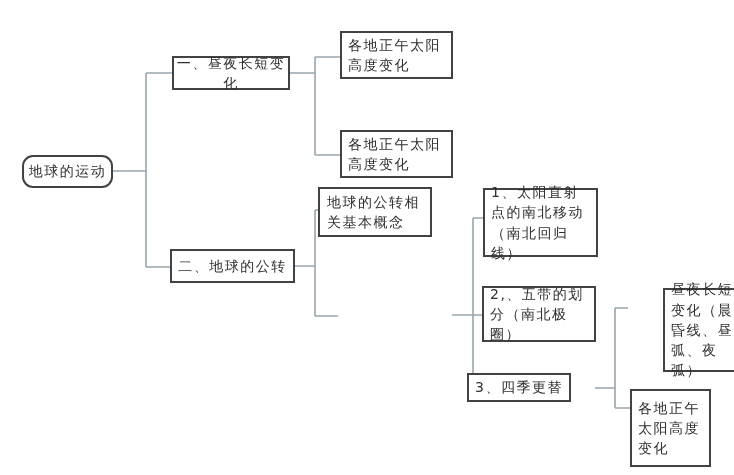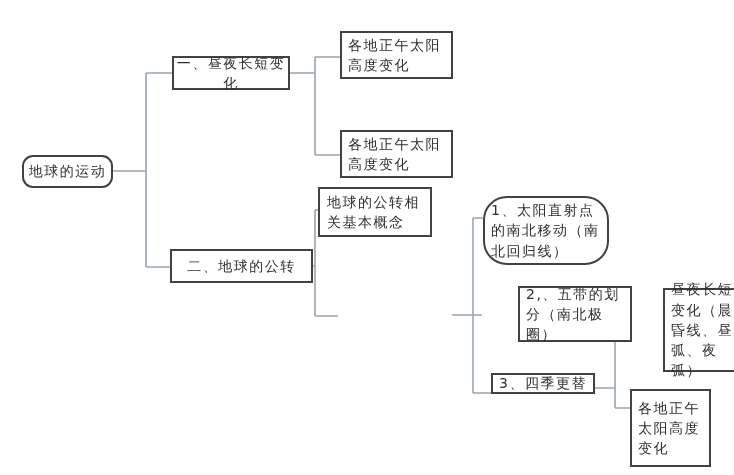--- a/index.html
+++ b/index.html
@@ -42,28 +42,28 @@
     letter-spacing: 1.5px;
     display: flex;
     align-items: center;
     padding: 2px 6px;
     word-break: break-all;
   }
   .node.single { justify-content: center; text-align: center; padding: 2px 2px; }
   
   .n-root { left: 22px;  top: 155px; width: 91px;  height: 33px; border-radius: 11px; }
   .n-rot  { left: 172px; top: 56px;  width: 118px; height: 34px; }
-  .n-rev  { left: 170px; top: 249px; width: 143px; height: 34px; }
+  .n-rev  { left: 170px; top: 249px; width: 125px; height: 34px; }
   .n-c1   { left: 340px; top: 31px;  width: 113px; height: 48px; }
   .n-c2   { left: 340px; top: 130px; width: 113px; height: 48px; }
   .n-c3   { left: 318px; top: 187px; width: 114px; height: 50px; padding-left: 7px; }
   .n-c4   { left: 338px; top: 291px; width: 114px; height: 48px; }
-  .n-d1   { left: 483px; top: 196px; width: 126px; height: 69px; border-radius: 24px; }
-  .n-d2   { left: 482px; top: 286px; width: 114px; height: 56px; margin-left: 36px; }
-  .n-d3   { left: 491px; top: 373px; width: 104px; height: 21px; }
+  .n-d1   { left: 483px; top: 188px; width: 115px; height: 69px; }
+  .n-d2   { left: 482px; top: 286px; width: 114px; height: 56px; }
+  .n-d3   { left: 467px; top: 373px; width: 104px; height: 29px; }
   .n-e1   { left: 628px; top: 288px; width: 84px;  height: 84px; margin-left: 35px; }
   .n-e2   { left: 630px; top: 389px; width: 81px;  height: 78px; }
 </style>
 </head>
 <body>
 
 <div class="canvas">
 
   <svg class="edges" viewBox="0 0 734 475" xmlns="http://www.w3.org/2000/svg">
     <path d="M113 171 H146 M146 73 V267 M146 73 H172 M146 267 H170"></path>

